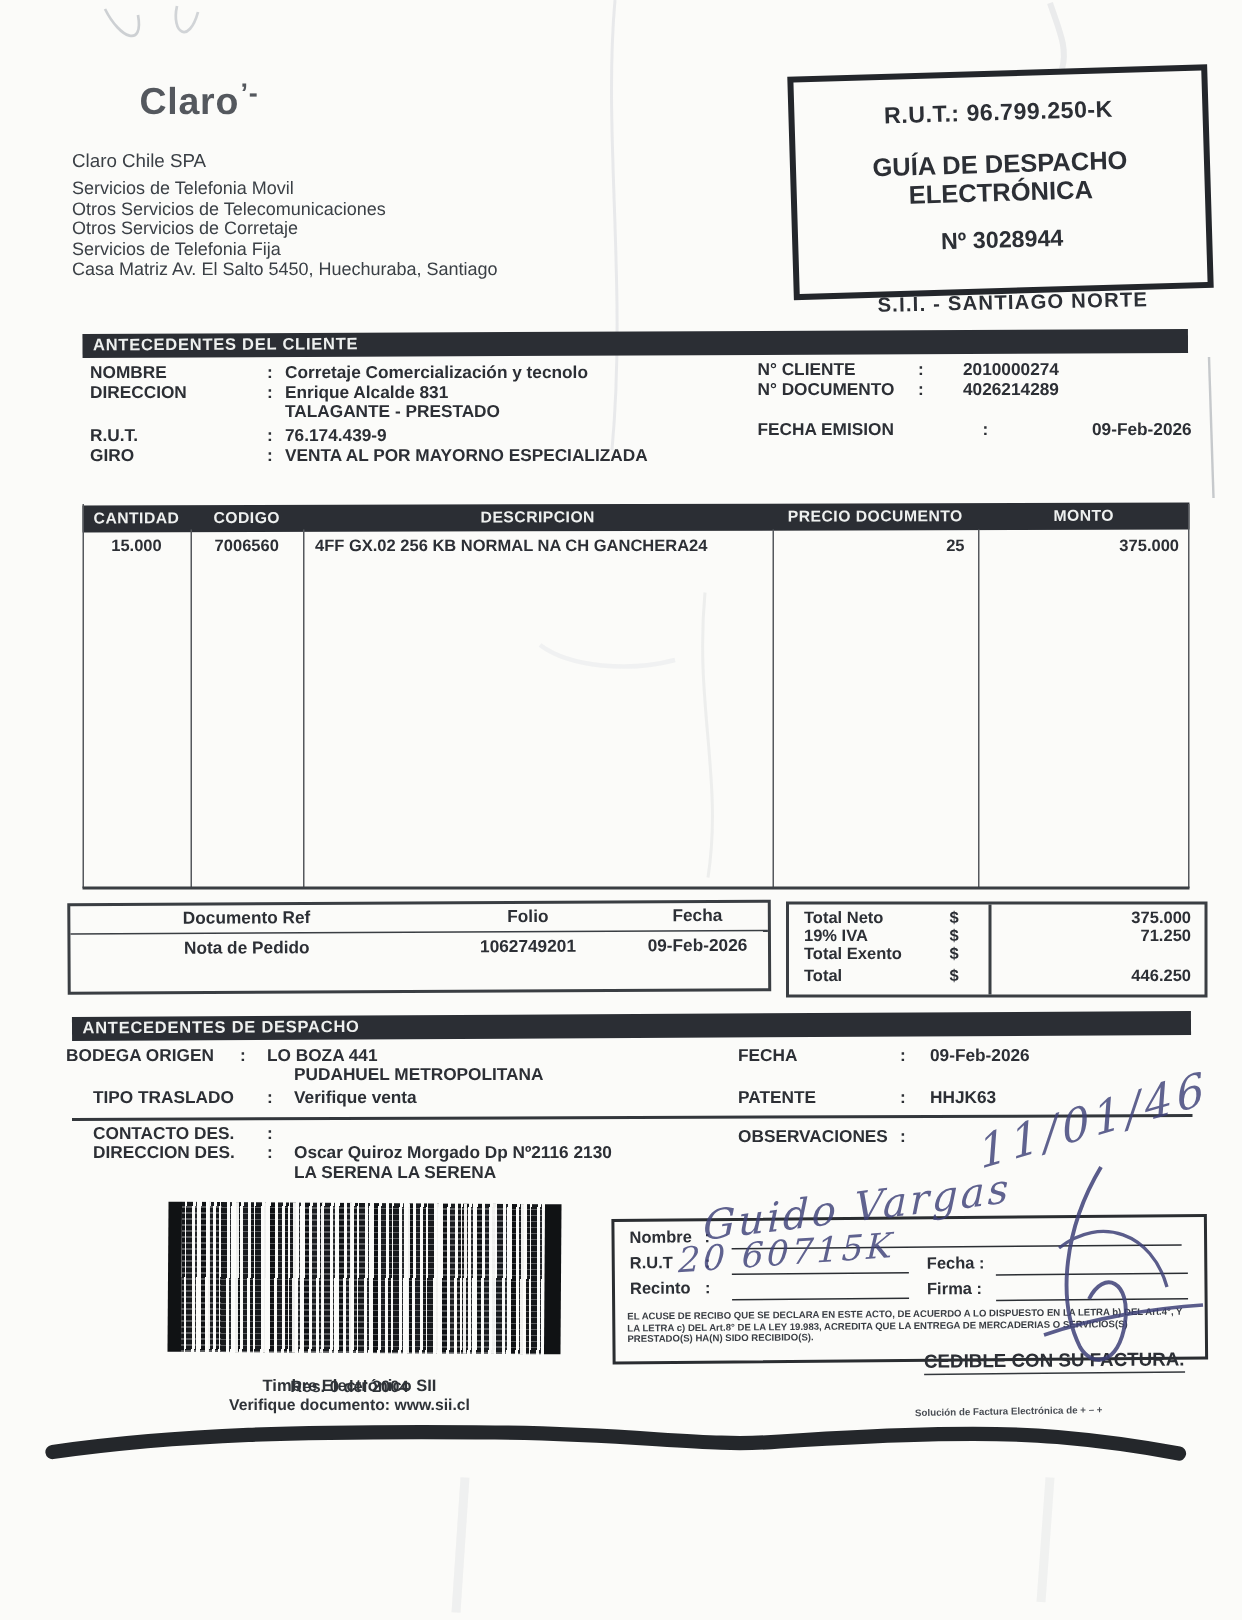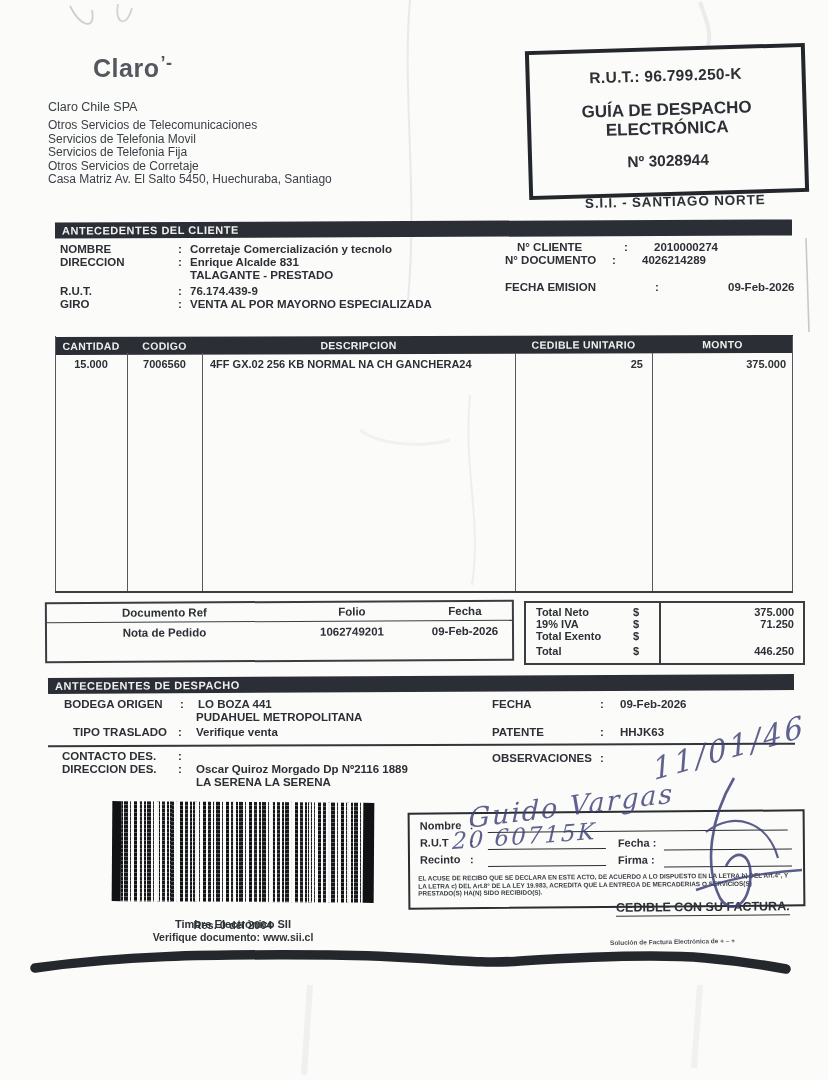--- a/index.html
+++ b/index.html
@@ -42,24 +42,24 @@
     <path d="M310 985 L304 1075" stroke="#d5d8dc" stroke-width="6" opacity=".3"></path>
     <path d="M700 985 L694 1068" stroke="#d5d8dc" stroke-width="6" opacity=".28"></path>
     <path d="M360 430 C380 445,420 448,450 440" stroke="#d8dbe0" stroke-width="3" opacity=".3"></path>
   </svg>
 
   <div class="abs b nowrap" style="left:93px;top:54px;font-size:25px;color:#54585e;letter-spacing:.5px;">
     <span>Claro</span><span style="position:relative;top:-8px;left:1px;font-size:18px;">’-</span>
   </div>
   <div class="abs nowrap" style="left:48px;top:100px;font-size:12.5px;color:#3b4046;">Claro Chile SPA</div>
   <div class="abs" style="left:48px;top:119px;font-size:12px;line-height:13.5px;color:#3b4046;">
+    <div>Servicios de Telefonia Movil</div>
     <div>Otros Servicios de Telecomunicaciones</div>
-    <div>Servicios de Telefonia Movil</div>
+    <div>Otros Servicios de Corretaje</div>
     <div>Servicios de Telefonia Fija</div>
-    <div>Otros Servicios de Corretaje</div>
     <div>Casa Matriz Av. El Salto 5450, Huechuraba, Santiago</div>
   </div>
 
   <div class="abs" style="left:527px;top:47px;width:272px;height:141px;border:4px solid #23262b;transform:rotate(-1.7deg);text-align:center;">
     <div class="b" style="margin-top:16px;font-size:15.5px;letter-spacing:.3px;">R.U.T.: 96.799.250-K</div>
     <div class="b" style="margin-top:15px;font-size:17px;line-height:19px;">GUÍA DE DESPACHO</div>
     <div class="b" style="font-size:17px;line-height:19px;">ELECTRÓNICA</div>
     <div class="b" style="margin-top:14px;font-size:15.5px;">Nº 3028944</div>
   </div>
   <div class="abs b nowrap" style="left:585px;top:194px;font-size:13.5px;letter-spacing:.8px;transform:rotate(-1.2deg);">S.I.I. - SANTIAGO NORTE</div>
@@ -84,41 +84,41 @@
     <span class="sep" style="width:12px;">:</span>
     <span>76.174.439-9</span>
   </div>
   <div class="frow" style="left:60px;top:298px;">
     <span class="lab" style="width:118px;">GIRO</span>
     <span class="sep" style="width:12px;">:</span>
     <span>VENTA AL POR MAYORNO ESPECIALIZADA</span>
   </div>
 
   <div class="frow" style="left:505px;top:241px;">
-    <span class="lab" style="width:107px;margin-left:12px;">N° CLIENTE</span>
+    <span class="lab" style="width:107px;">N° CLIENTE</span>
     <span class="sep" style="width:30px;">:</span>
     <span>2010000274</span>
   </div>
   <div class="frow" style="left:505px;top:254px;">
     <span class="lab" style="width:107px;">N° DOCUMENTO</span>
     <span class="sep" style="width:30px;">:</span>
     <span>4026214289</span>
   </div>
   <div class="frow" style="left:505px;top:281px;gap:43px;">
     <span class="lab" style="width:107px;">FECHA EMISION</span>
     <span class="sep" style="width:30px;">:</span>
     <span>09-Feb-2026</span>
   </div>
 
   <div class="abs" style="left:55px;top:336px;width:738px;height:17.5px;background:#2b2e34;display:flex;
               color:#eef0ef;font-weight:700;font-size:10.5px;letter-spacing:.3px;align-items:center;transform:rotate(-.15deg);">
     <span class="cellc" style="width:72px;">CANTIDAD</span>
     <span class="cellc" style="width:75px;">CODIGO</span>
     <span class="cellc" style="width:313px;">DESCRIPCION</span>
-    <span class="cellc" style="width:137px;">CEDIBLE UNITARIO</span>
+    <span class="cellc" style="width:137px;">PRECIO DOCUMENTO</span>
     <span class="cellc" style="width:141px;">MONTO</span>
   </div>
   <div class="abs" style="left:55px;top:358px;width:738px;display:flex;font-weight:700;font-size:11px;">
     <span class="cellc" style="width:72px;">15.000</span>
     <span class="cellc" style="width:75px;">7006560</span>
     <span style="width:313px;padding-left:8px;box-sizing:border-box;">4FF GX.02 256 KB NORMAL NA CH GANCHERA24</span>
     <span style="width:137px;text-align:right;padding-right:9px;box-sizing:border-box;">25</span>
     <span style="width:141px;text-align:right;padding-right:7px;box-sizing:border-box;">375.000</span>
   </div>
   <div class="vline" style="left:55px;top:336px;height:256px;"></div>
@@ -154,42 +154,42 @@
     <span class="abs" style="left:10px;top:27px;">Total Exento</span>
     <span class="abs" style="left:107px;top:27px;">$</span>
     <span class="abs" style="left:140px;top:27px;width:128px;text-align:right;"></span>
     <span class="abs" style="left:10px;top:42px;">Total</span>
     <span class="abs" style="left:107px;top:42px;">$</span>
     <span class="abs" style="left:140px;top:42px;width:128px;text-align:right;">446.250</span>
   </div>
 
   <div class="bar" style="left:48px;top:676px;width:739px;transform:rotate(-.3deg);">ANTECEDENTES DE DESPACHO</div>
 
-  <div class="frow" style="left:64px;top:698px;">
+  <div class="frow" style="left:44px;top:698px;">
     <span class="lab" style="width:116px;">BODEGA ORIGEN</span>
     <span class="sep" style="width:18px;">:</span>
     <span>LO BOZA 441</span>
   </div>
   <div class="frow" style="left:196px;top:711px;">
     <span>PUDAHUEL  METROPOLITANA</span>
   </div>
   <div class="frow" style="left:62px;top:726px;">
-    <span class="lab" style="width:116px;text-align:center;">TIPO TRASLADO</span>
+    <span class="lab" style="width:116px;">TIPO TRASLADO</span>
     <span class="sep" style="width:18px;">:</span>
     <span>Verifique venta</span>
   </div>
   <div class="hline" style="left:48px;top:744px;width:747px;height:2.2px;background:#33373c;transform:rotate(-.2deg);"></div>
   <div class="frow" style="left:62px;top:750px;">
     <span class="lab" style="width:116px;">CONTACTO DES.</span>
     <span class="sep" style="width:18px;">:</span>
   </div>
   <div class="frow" style="left:62px;top:763px;">
     <span class="lab" style="width:116px;">DIRECCION DES.</span>
     <span class="sep" style="width:18px;">:</span>
-    <span>Oscar Quiroz Morgado Dp Nº2116 1889</span>
+    <span>Oscar Quiroz Morgado Dp Nº2116 2130</span>
   </div>
   <div class="frow" style="left:196px;top:776px;">
     <span>LA SERENA   LA SERENA</span>
   </div>
 
   <div class="frow" style="left:492px;top:698px;">
     <span class="lab" style="width:108px;">FECHA</span>
     <span class="sep" style="width:20px;">:</span>
     <span>09-Feb-2026</span>
   </div>

